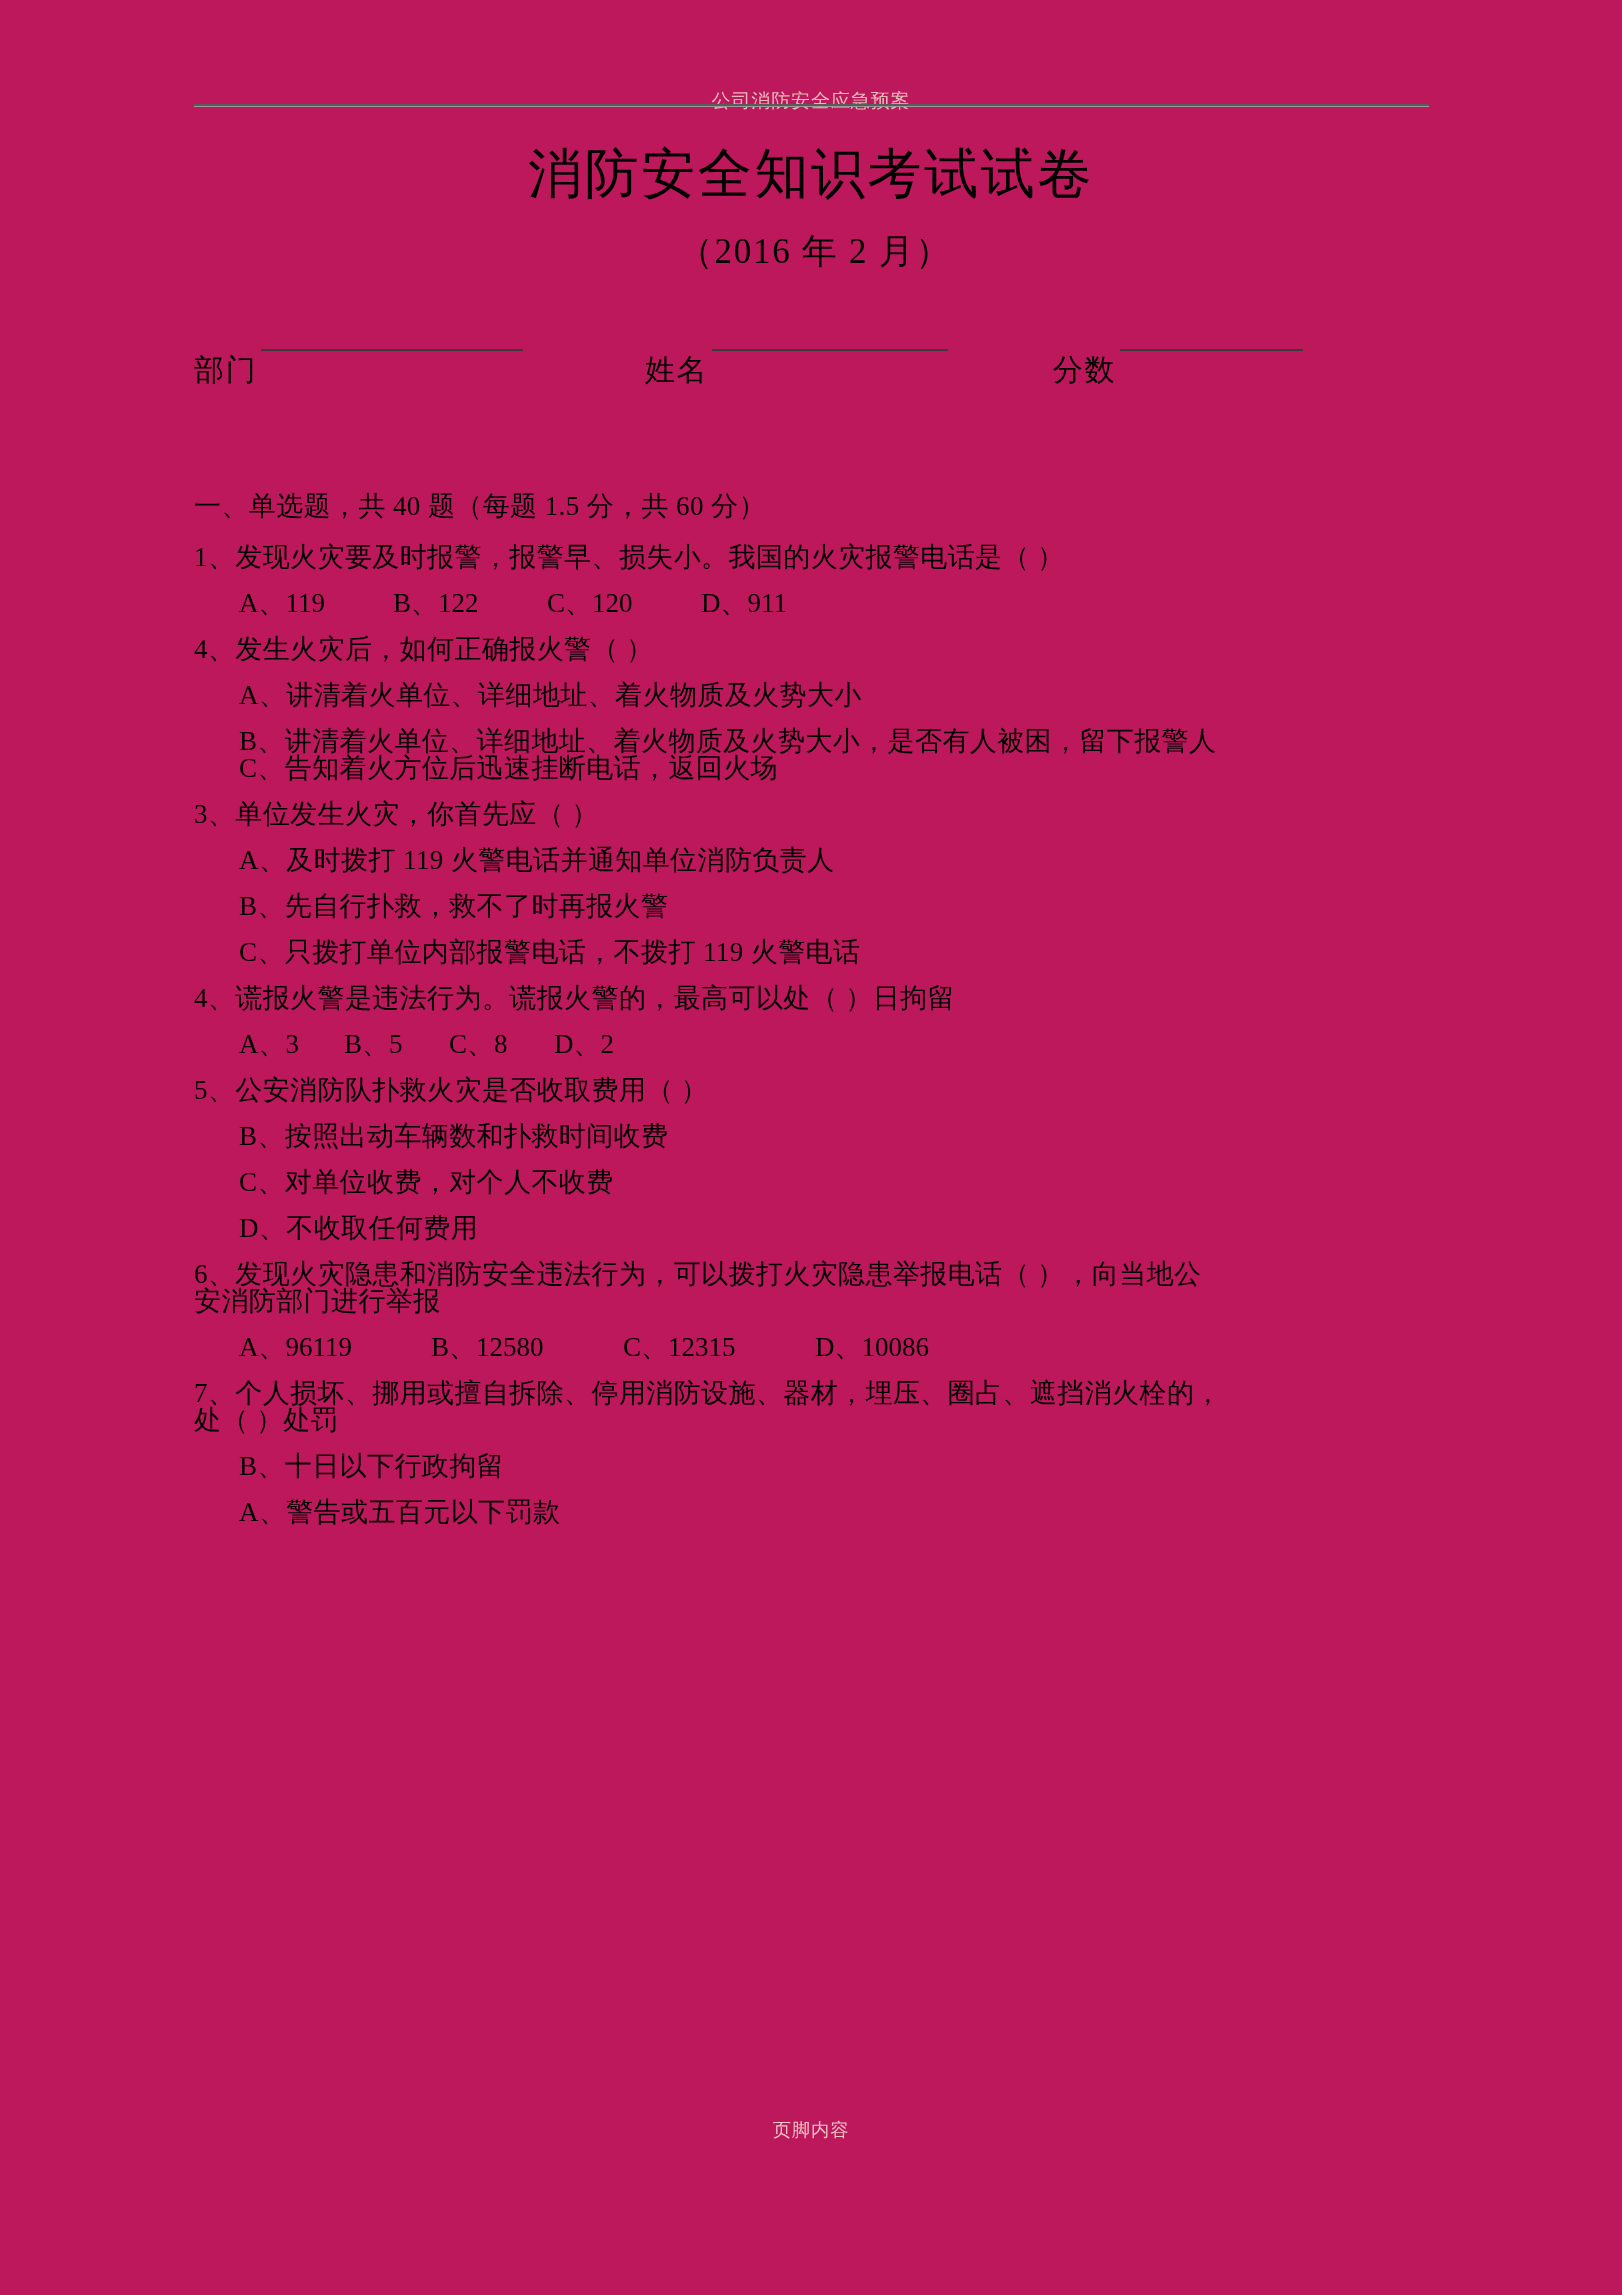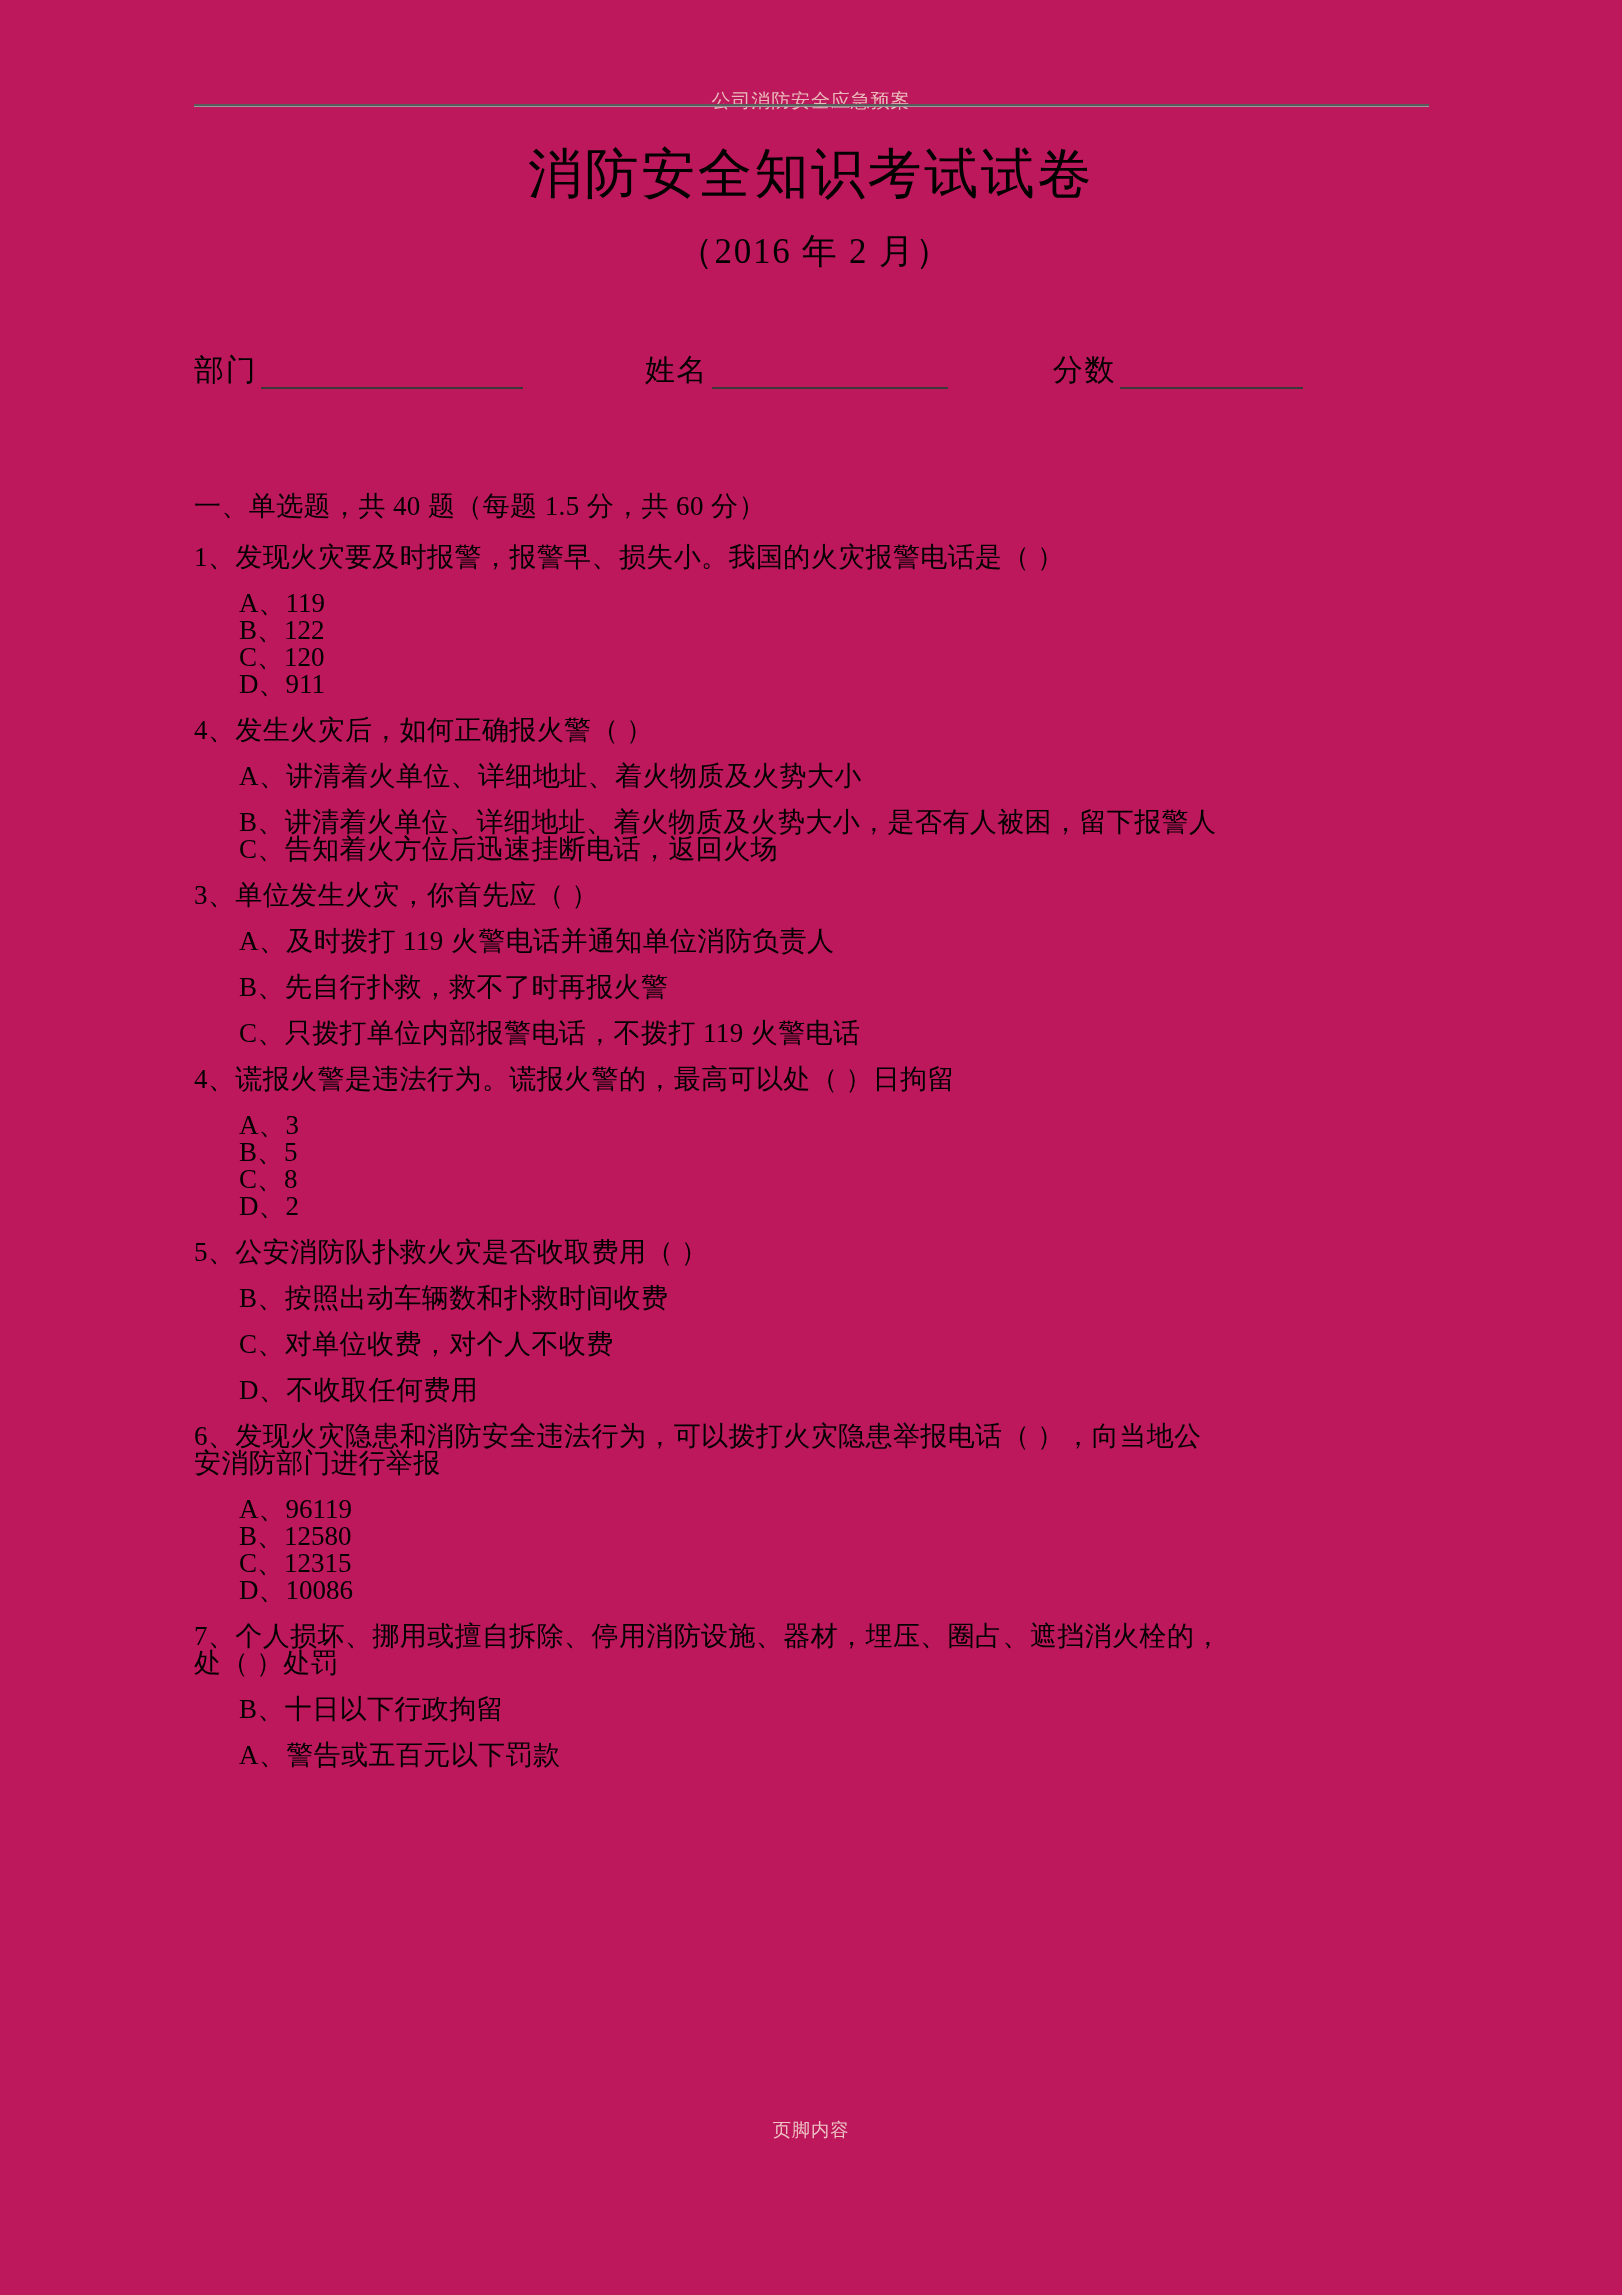--- a/index.html
+++ b/index.html
@@ -78,21 +78,21 @@
     top: 330px;
     left: 194px;
     width: 1235px;
     height: 61px;
     display: flex;
     align-items: flex-end;
     font-size: 30px;
   }
   .info-field {
     display: flex;
-    align-items: flex-end;
+    align-items: flex-start;
     white-space: nowrap;
   }
   .info-field .label {
     letter-spacing: 1.7px;
   }
   .info-field .blank {
     display: inline-block;
     border-bottom: 2.6px solid #3a3a3a;
     height: 0.9px;
     margin-left: 3.5px;
@@ -136,21 +136,20 @@
   .opt-cont {
     margin: 0 0 19px 0;
     padding-left: 0;
     letter-spacing: 0.4px;
   }
   .opt-row {
     margin: 0 0 19px 0;
     padding-left: 45px;
     display: flex;
     white-space: nowrap;
-    flex-direction: column;
   }
   .opt-row .cell {
     display: inline-block;
   }
   .opt-row .cell + .cell {
     margin-left: 0;
   }
   .w-num  { min-width: 154px; }
   .w-num2 { min-width: 105px; }
   .w-num5 { min-width: 192px; }

